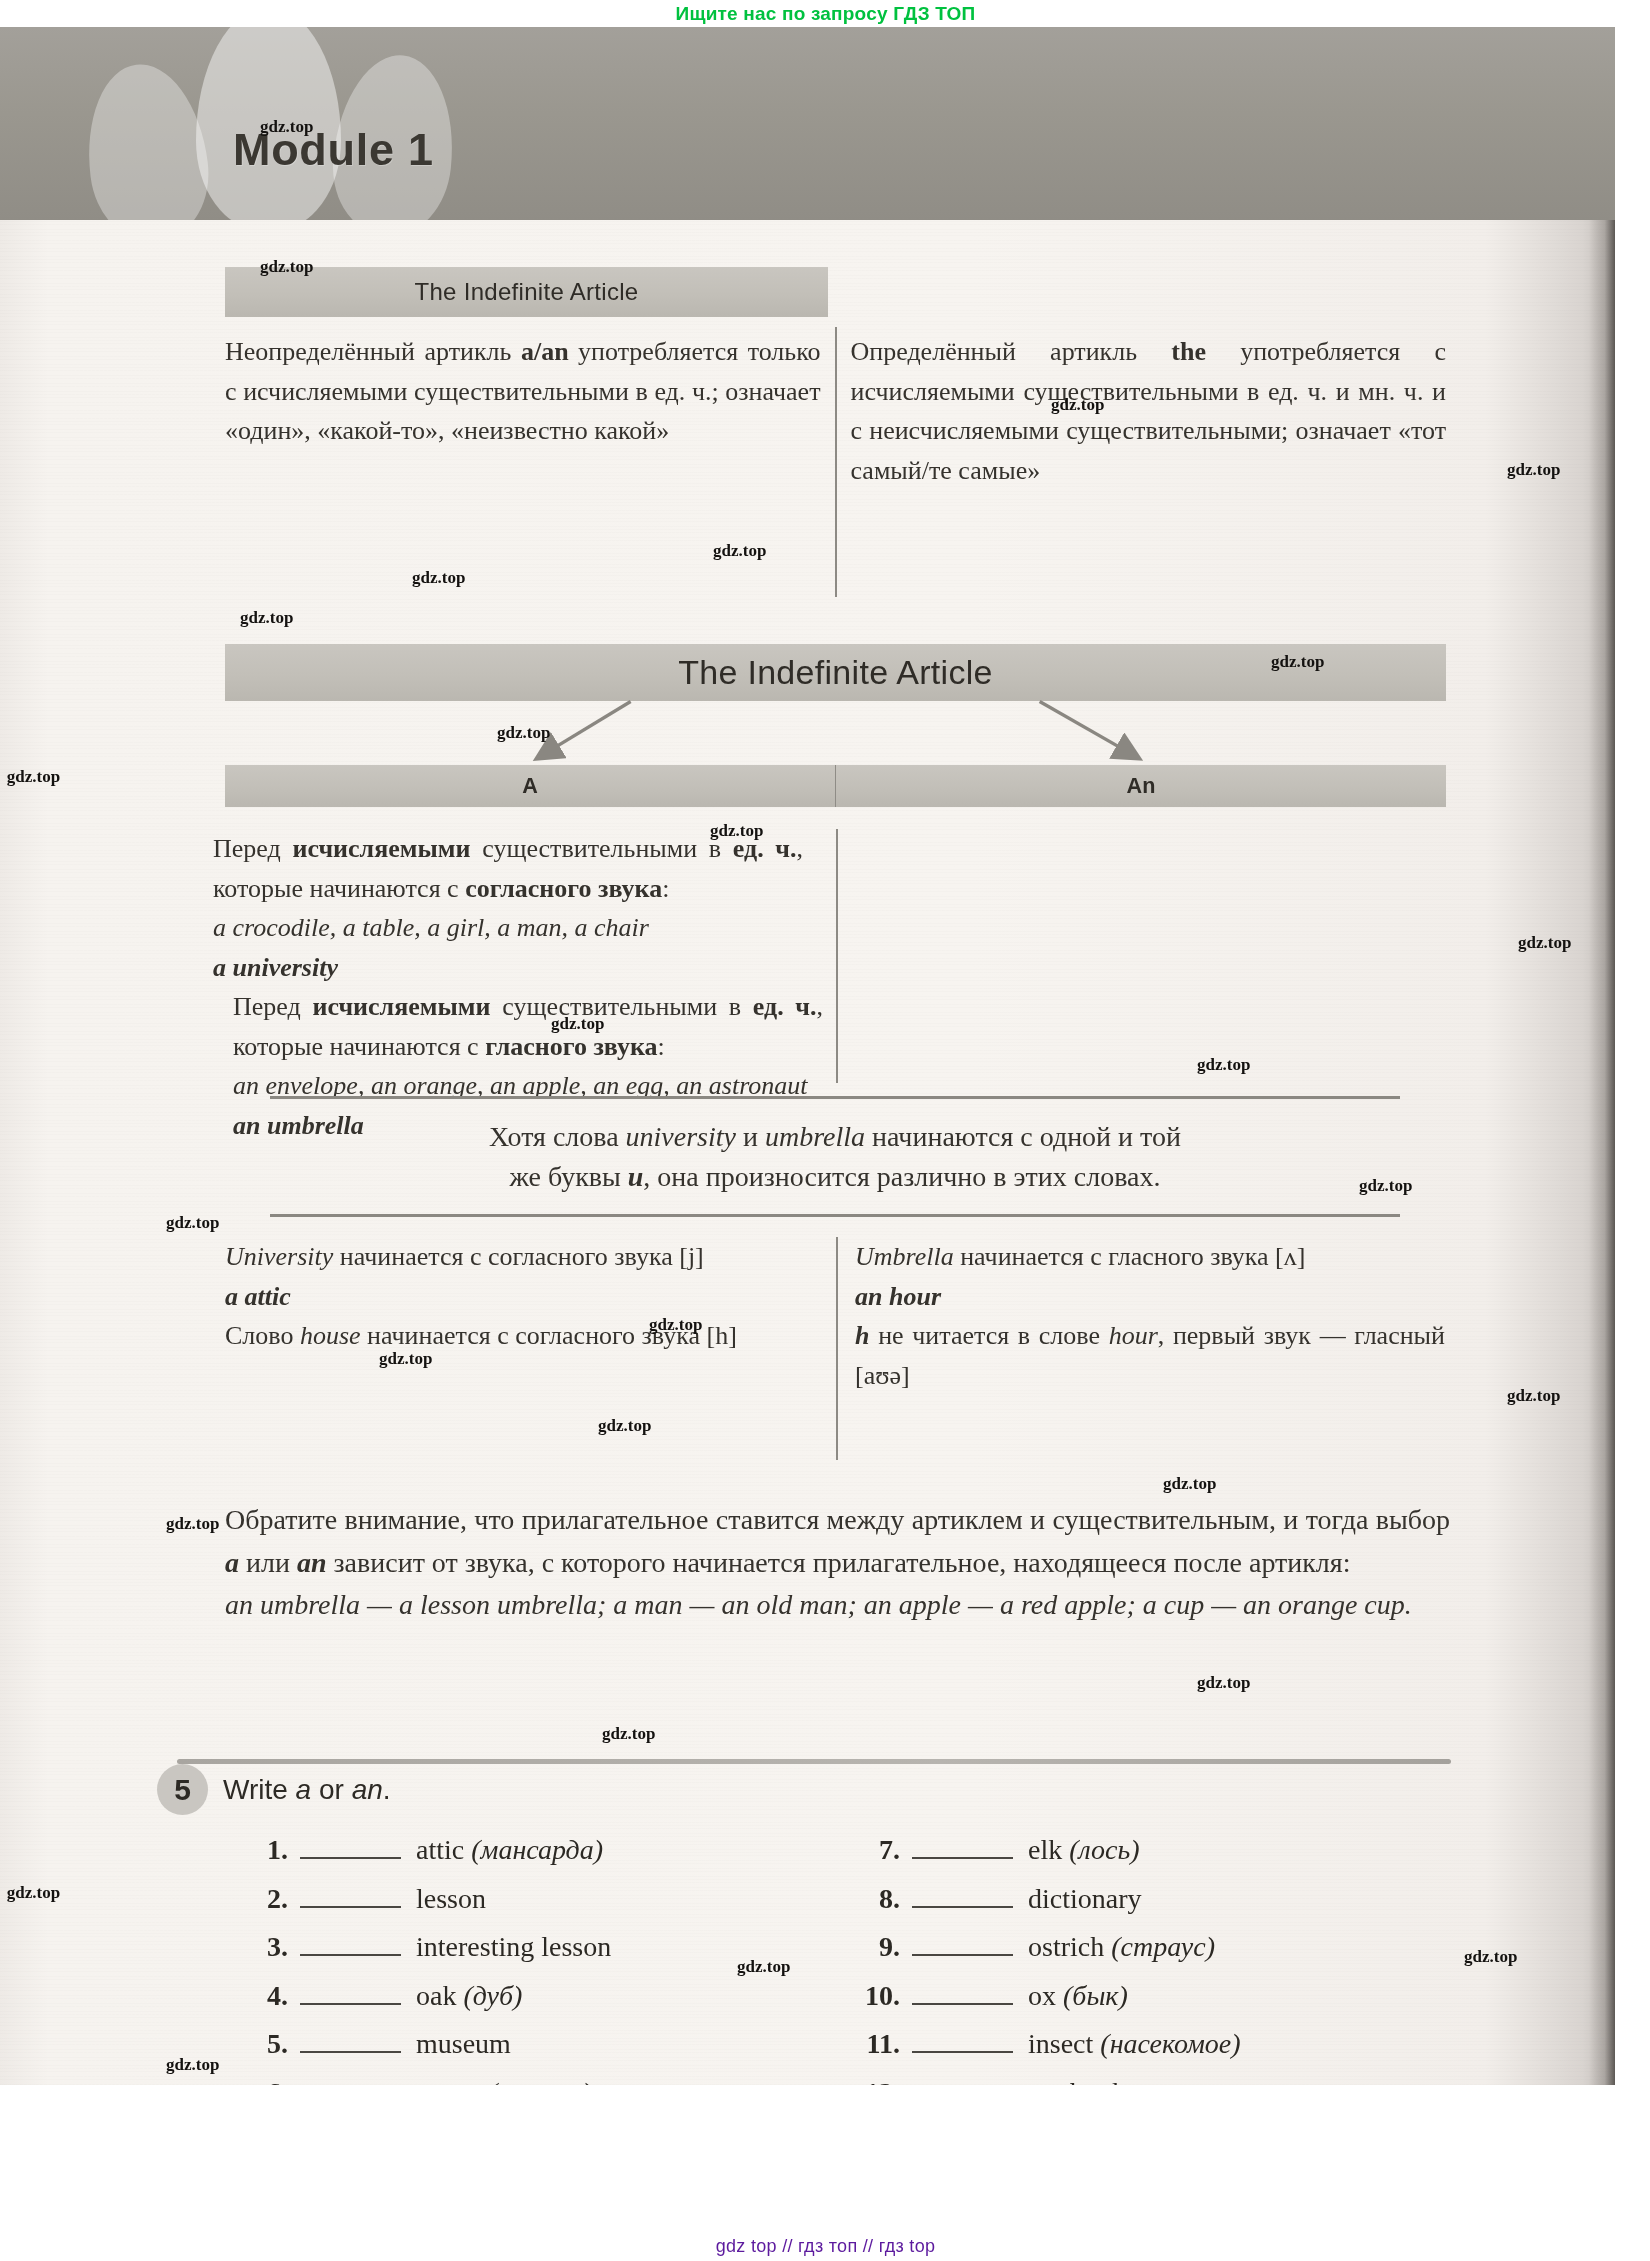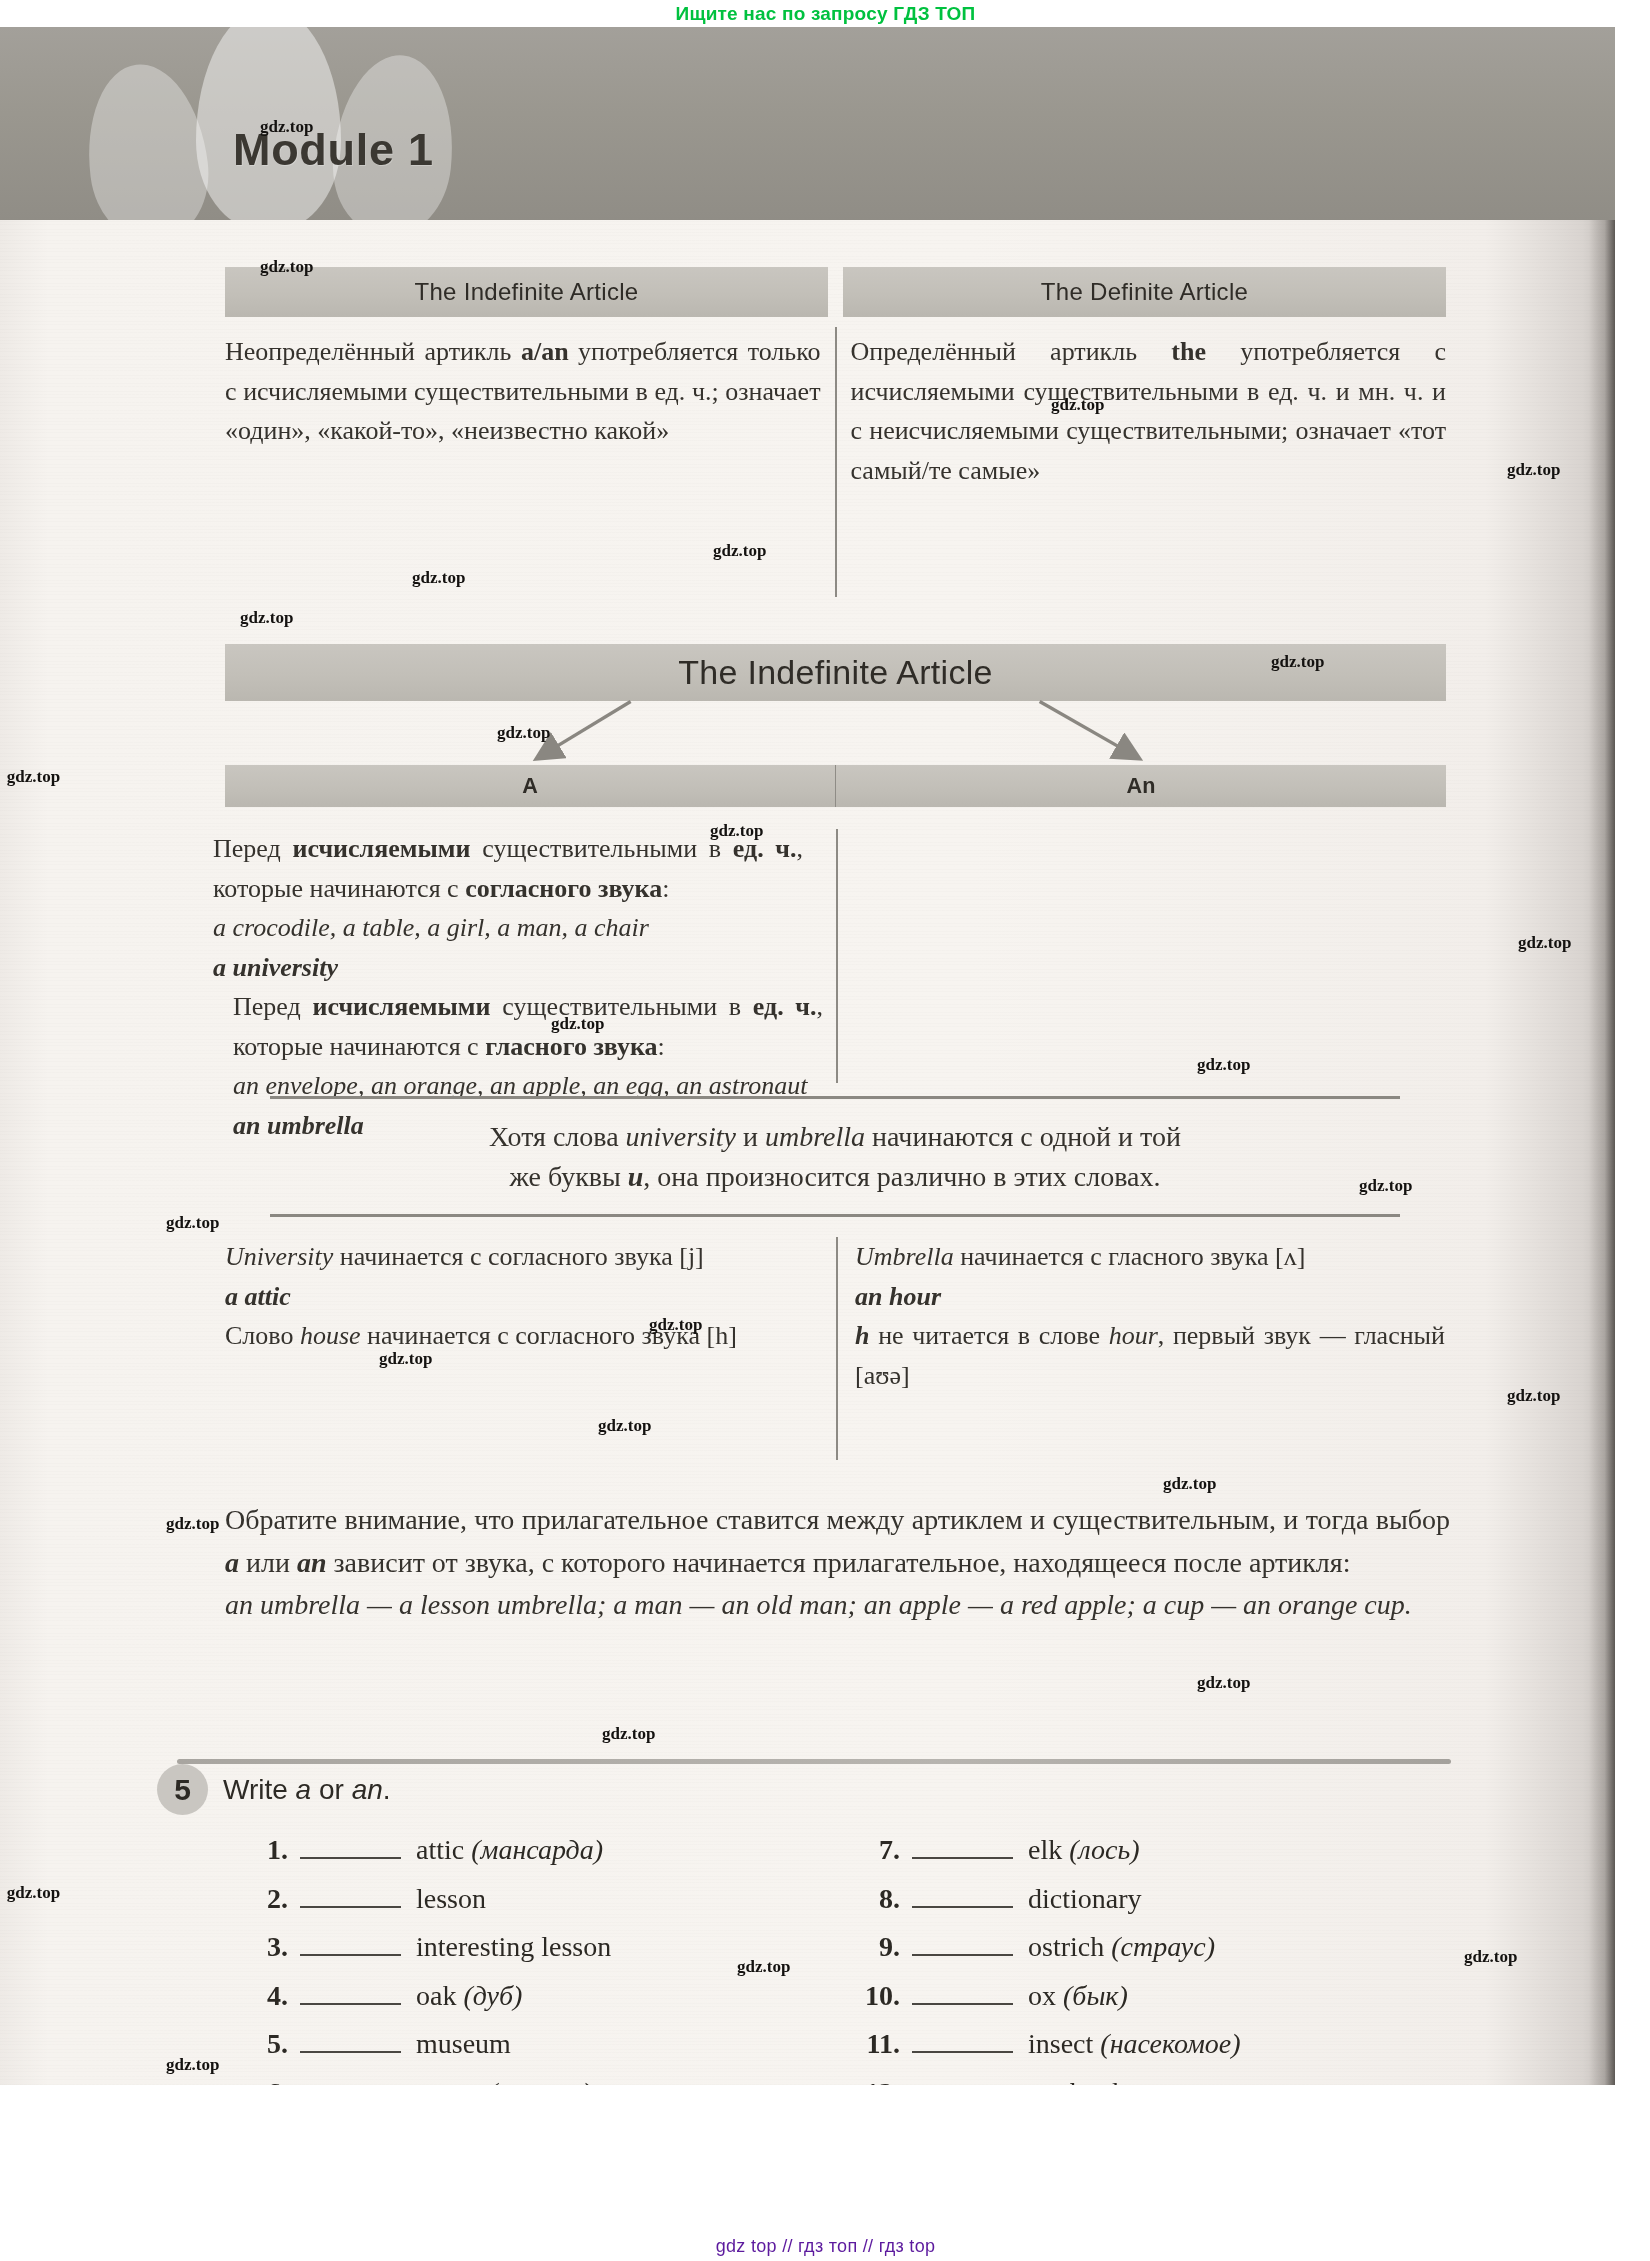--- a/index.html
+++ b/index.html
@@ -193,21 +193,20 @@
   <div class="module-band">
     <div class="petal p1"></div>
     <div class="petal p2"></div>
     <div class="petal p3"></div>
     <div class="module-title">Module 1</div>
   </div>
 
   <div class="t1">
     <div class="t1-heads">
       <div class="hdr">The Indefinite Article</div>
-      <div class="hdr">The Definite Article</div>
     </div>
     <div class="t1-body">
       <div class="t1-divider"></div>
       <div class="t1-col left">
         <div class="body-text">Неопределённый артикль <b>a/an</b> употребляется только с исчисляемыми существительными в ед. ч.; означает «один», «какой-то», «неизвестно какой»</div>
       </div>
       <div class="t1-col right">
         <div class="body-text">Определённый артикль <b>the</b> употребляется с исчисляемыми существительными в ед. ч. и мн. ч. и с неисчисляемыми существительными; означает «тот самый/те самые»</div>
       </div>
     </div>

